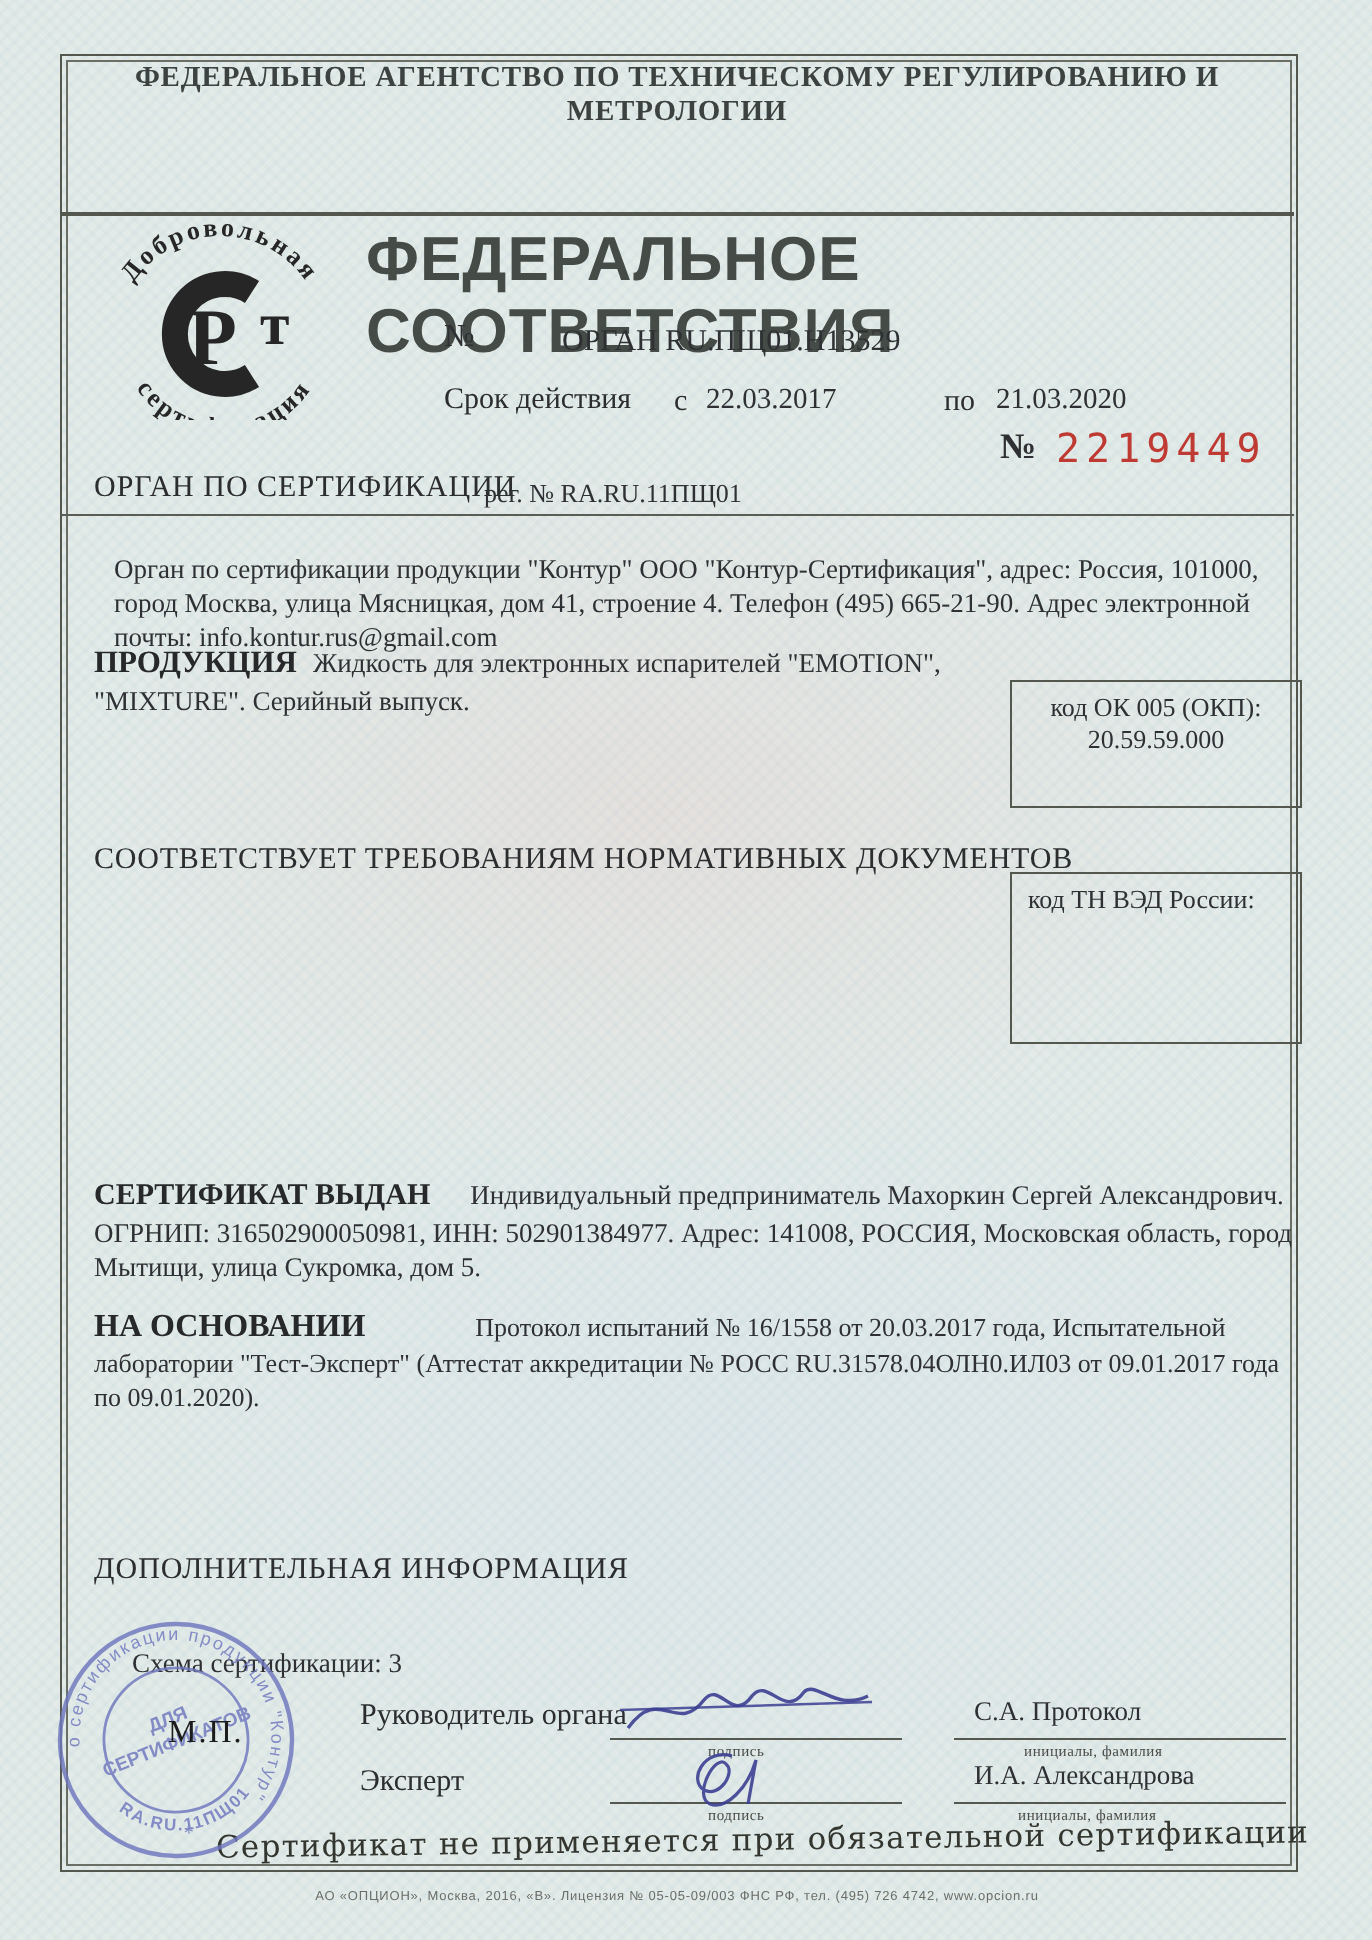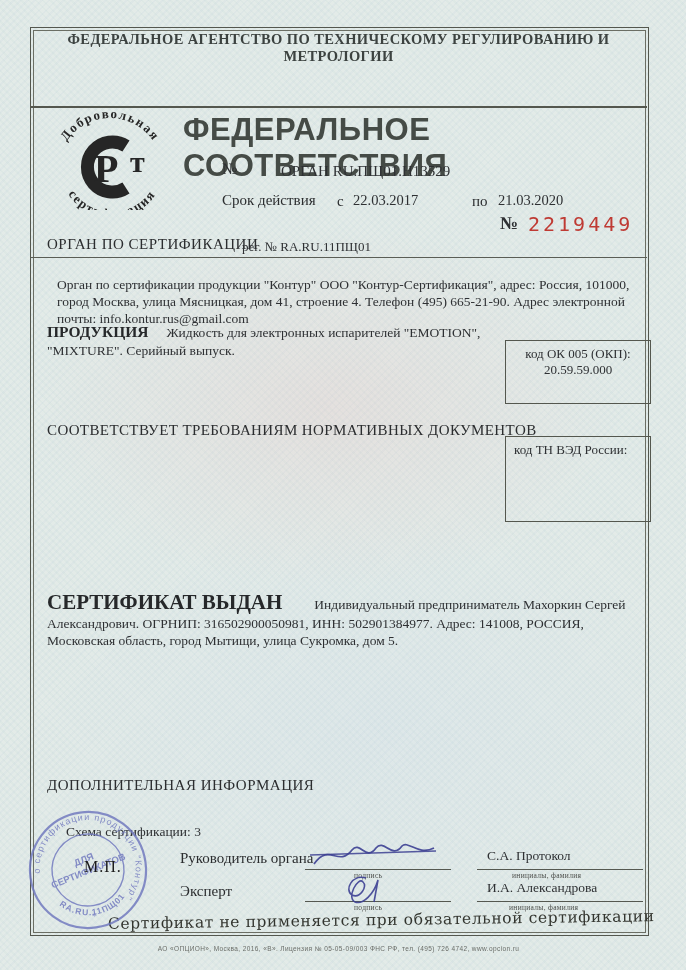--- a/index.html
+++ b/index.html
@@ -82,39 +82,42 @@
   <div class="abs redno" style="left:528px; top:212px;">2219449</div>
 
   <div class="abs serif15b" style="left:47px; top:236px; letter-spacing:0.5px;">ОРГАН ПО СЕРТИФИКАЦИИ</div>
   <div class="abs serif13" style="left:242px; top:239px;">рег. № RA.RU.11ПЩ01</div>
 
   <div class="abs sep"></div>
 
   <div class="abs para" style="left:57px; top:276px; width:587px;">Орган по сертификации продукции "Контур" ООО "Контур-Сертификация", адрес: Россия, 101000, город Москва, улица Мясницкая, дом 41, строение 4. Телефон (495) 665-21-90. Адрес электронной почты: info.kontur.rus@gmail.com</div>
 
   <p class="abs para" style="left:47px; top:322px; width:478px; margin:0;">
-    <span class="lbl" style="margin-right:18px;">ПРОДУКЦИЯ</span><span>Жидкость для электронных испарителей "EMOTION", "MIXTURE". Серийный выпуск.</span>
+    <span class="lbl" style="margin-right:8px;">ПРОДУКЦИЯ</span><span>Жидкость для электронных испарителей "EMOTION", "MIXTURE". Серийный выпуск.</span>
   </p>
 
   <div class="abs codebox" style="left:505px; top:340px; width:144px; height:62px;">
     <div style="text-align:center; margin-top:5px;">код ОК 005 (ОКП):</div>
     <div style="text-align:center;">20.59.59.000</div>
   </div>
 
   <div class="abs serif15b" style="left:47px; top:422px; letter-spacing:0.4px;">СООТВЕТСТВУЕТ ТРЕБОВАНИЯМ НОРМАТИВНЫХ ДОКУМЕНТОВ</div>
 
   <div class="abs codebox" style="left:505px; top:436px; width:144px; height:84px;">
     <div style="margin:5px 0 0 8px;">код ТН ВЭД России:</div>
   </div>
 
 
   <p class="abs para" style="left:47px; top:589px; width:600px; margin:0;">
-    <span class="lbl" style="font-size:21px; margin-right:32px;">СЕРТИФИКАТ ВЫДАН</span><span>Индивидуальный предприниматель Махоркин Сергей Александрович. ОГРНИП: 316502900050981, ИНН: 502901384977. Адрес: 141008, РОССИЯ, Московская область, город Мытищи, улица Сукромка, дом 5.</span>
+    <span class="lbl" style="font-size:15px; margin-right:20px;">СЕРТИФИКАТ ВЫДАН</span><span>Индивидуальный предприниматель Махоркин Сергей Александрович. ОГРНИП: 316502900050981, ИНН: 502901384977. Адрес: 141008, РОССИЯ, Московская область, город Мытищи, улица Сукромка, дом 5.</span>
   </p>
 
+  <p class="abs para" style="left:47px; top:654px; width:604px; margin:0; font-size:13px;">
+    <span class="lbl" style="font-size:16px; margin-right:55px;">НА ОСНОВАНИИ</span><span>Протокол испытаний № 16/1558 от 20.03.2017 года, Испытательной лаборатории "Тест-Эксперт" (Аттестат аккредитации № РОСС RU.31578.04ОЛН0.ИЛ03 от 09.01.2017 года по 09.01.2020).</span>
+  </p>
 
   <div class="abs serif15b" style="left:47px; top:777px; letter-spacing:0.5px;">ДОПОЛНИТЕЛЬНАЯ ИНФОРМАЦИЯ</div>
   <div class="abs" style="left:66px; top:824px; font-size:13.5px;">Схема сертификации: 3</div>
 
   <svg class="abs stamp" width="164" height="168" viewBox="0 0 164 168">
     <defs>
       <path id="ringPath" d="M 34 82 A 48 48 0 1 1 130 82 A 48 48 0 1 1 34 82" fill="none"></path>
       <path id="innerArc" d="M 40 102 A 46 46 0 0 0 124 102" fill="none"></path>
     </defs>
     <g transform="rotate(-8 82 84)">

